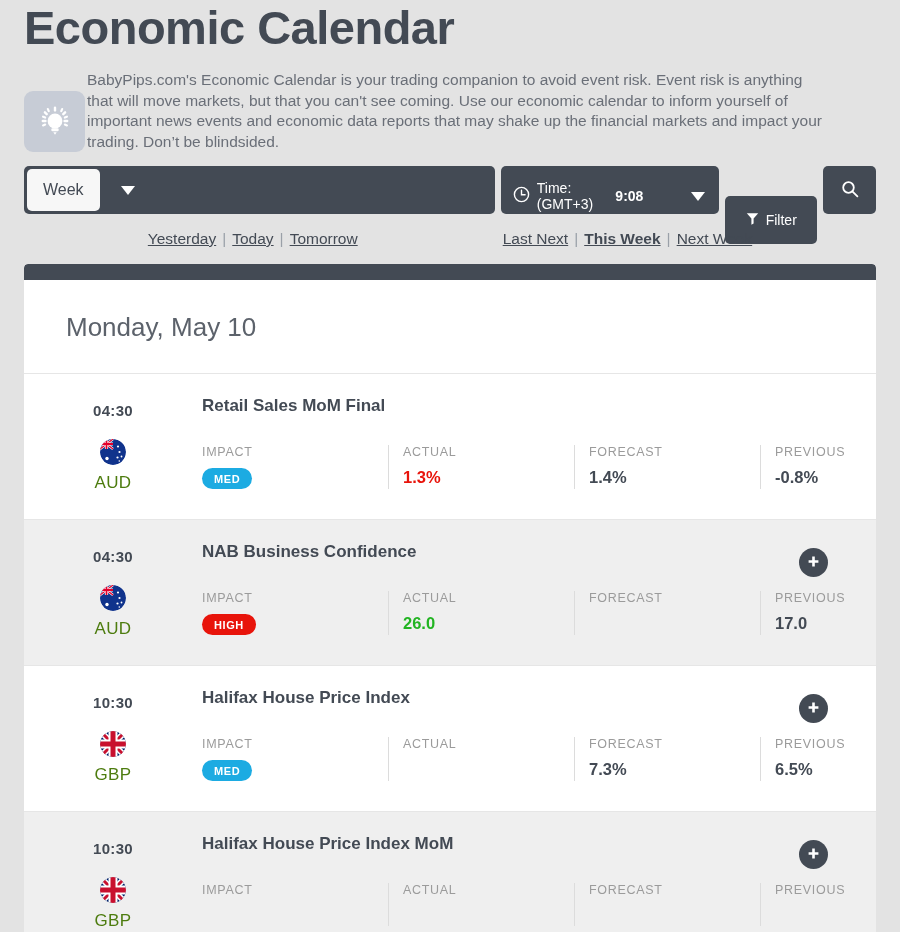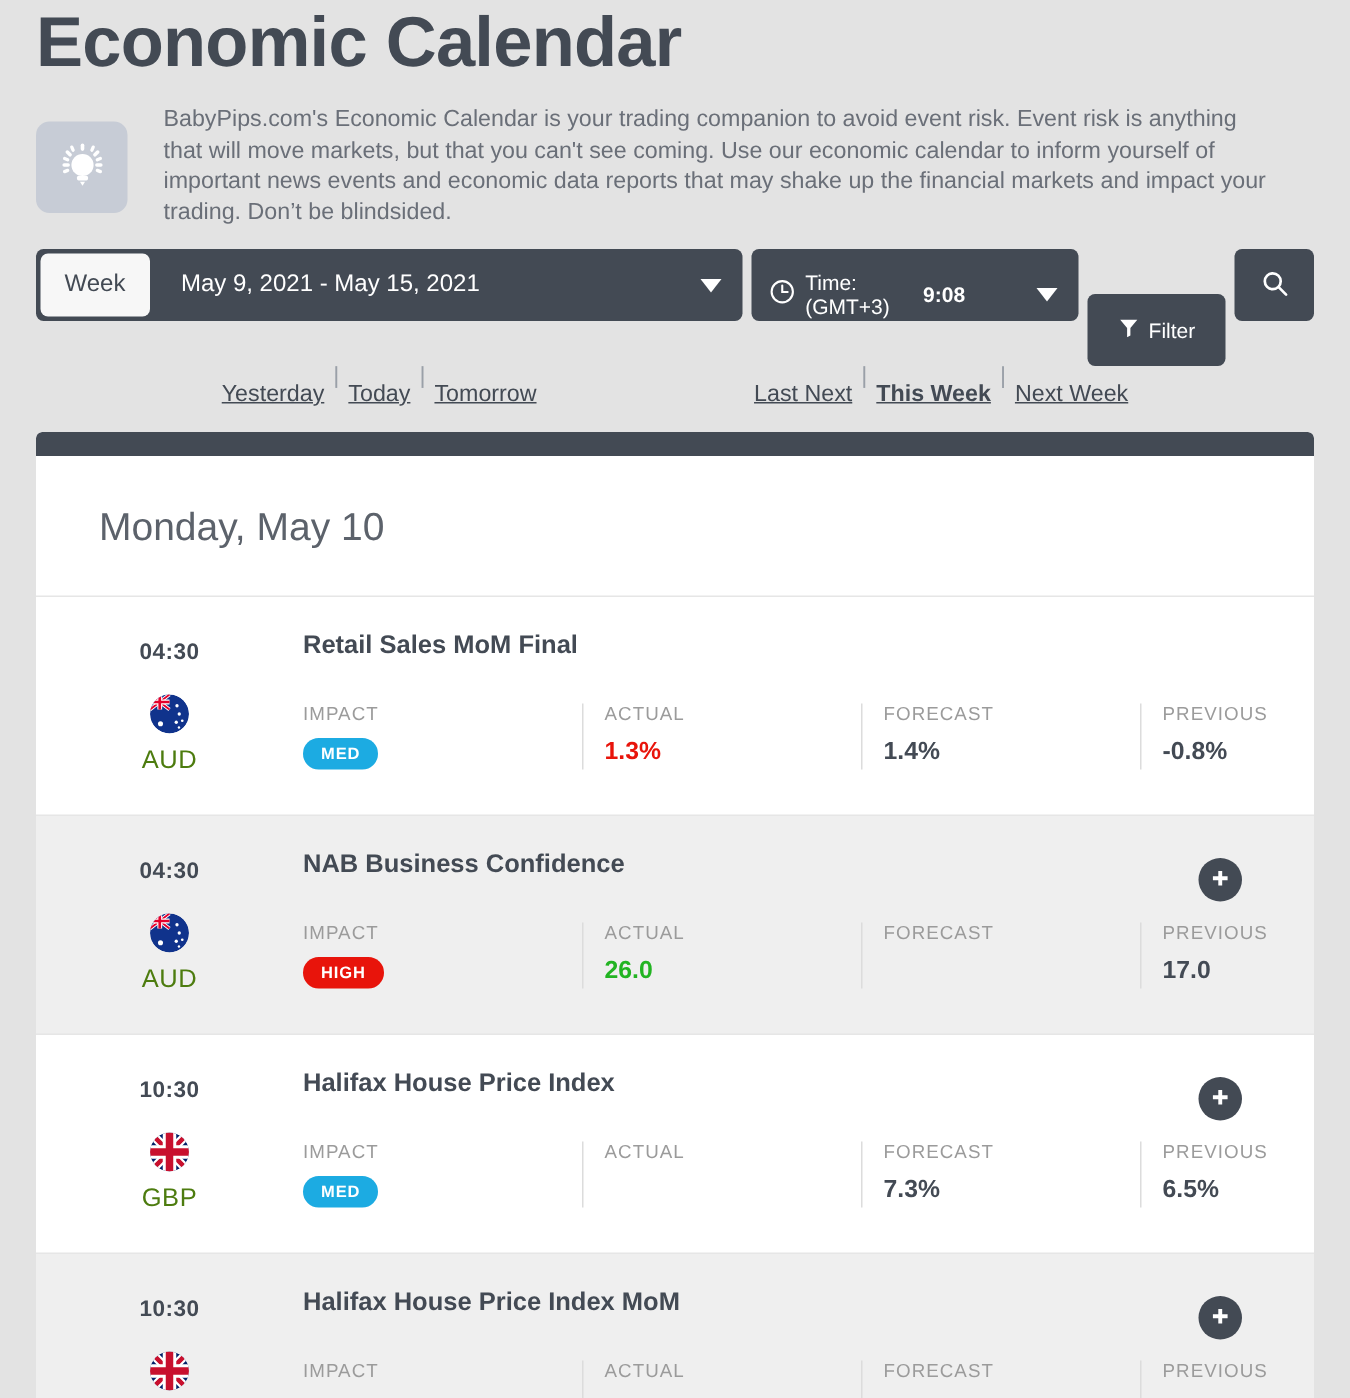--- a/index.html
+++ b/index.html
@@ -19,23 +19,23 @@
     letter-spacing: -0.5px;
     margin: 0;
     padding: 0 0 0 24px;
     line-height: 56px;
     height: 52px;
     overflow: hidden;
   }
 
   .intro {
     display: flex;
-    align-items: center;
+    align-items: flex-end;
     padding: 18px 24px 0 24px;
-    gap: 24px;
+    gap: 2px;
   }
   .bulb-box {
     width: 61px; height: 61px;
     background: #c7ccd6;
     border-radius: 9px;
     flex: 0 0 61px;
     display: flex; align-items: center; justify-content: center;
   }
   .intro-text {
     font-size: 15.5px;
@@ -139,21 +139,20 @@
     font-size: 15.5px;
     color: #434a54;
   }
   .qn-group { display: flex; align-items: center; }
   .qn-gap { width: 133px; }
   .qn-link {
     text-decoration: underline;
     color: #434a54;
     padding: 0 6px;
     cursor: pointer;
-    margin-top: 24px;
   }
   .qn-link.active { font-weight: 700; }
   .qn-sep { color: #9aa0a8; }
 
   
   .cal-card {
     margin: 16px 24px 0 24px;
     background: #fff;
     border-radius: 4px;
     overflow: hidden;
@@ -294,21 +293,20 @@
     </svg>
   </div>
   <div class="intro-text">BabyPips.com's Economic Calendar is your trading companion to avoid event risk. Event risk is anything that will move markets, but that you can't see coming. Use our economic calendar to inform yourself of important news events and economic data reports that may shake up the financial markets and impact your trading. Don’t be blindsided.</div>
 </div>
 
 <div class="toolbar">
 
   <div class="period-group">
     <button class="week-btn">Week</button>
     <div class="range-field">
-      <span>May 9, 2021 - May 15, 2021</span>
       <span class="caret"></span>
     </div>
   </div>
 
   <div class="time-group">
     <span class="time-left">
       <span>
         <svg width="17" height="17" viewBox="0 0 17 17" aria-hidden="true">
           <circle cx="8.5" cy="8.5" r="7.1" fill="none" stroke="#ffffff" stroke-width="1.4"></circle>
           <path d="M8.5 4.3V8.7h3.6" fill="none" stroke="#ffffff" stroke-width="1.4" stroke-linecap="round"></path>

